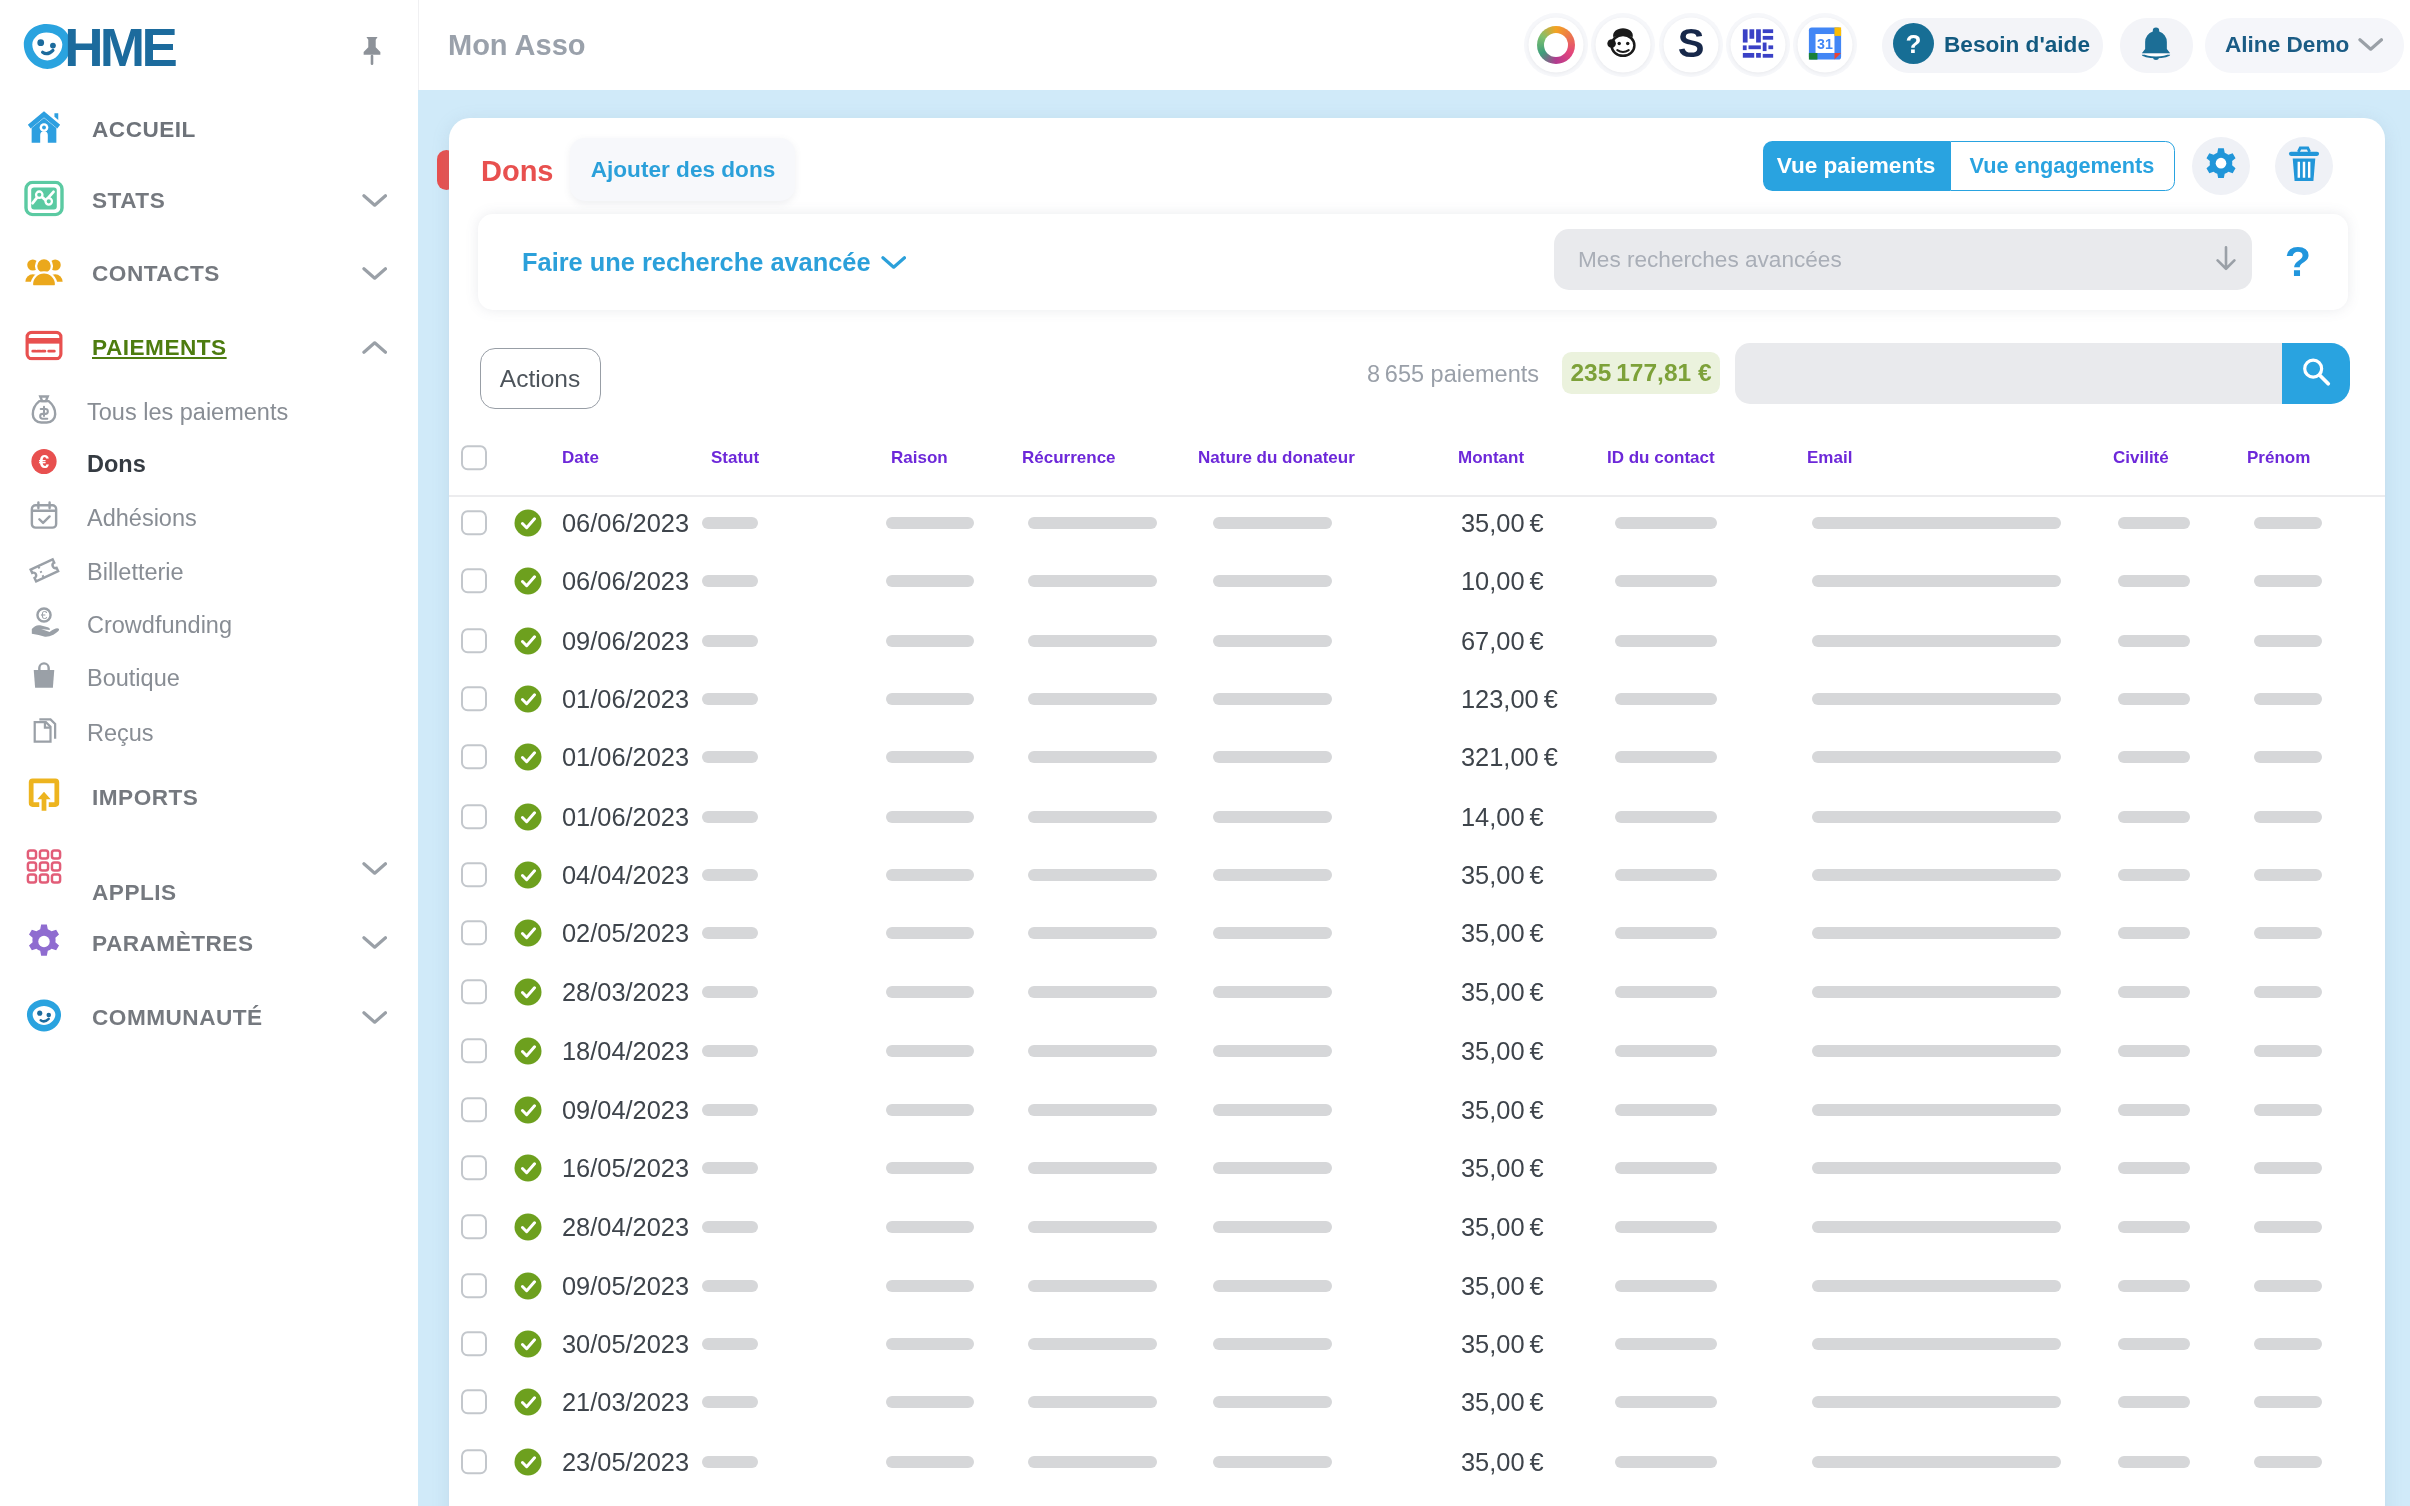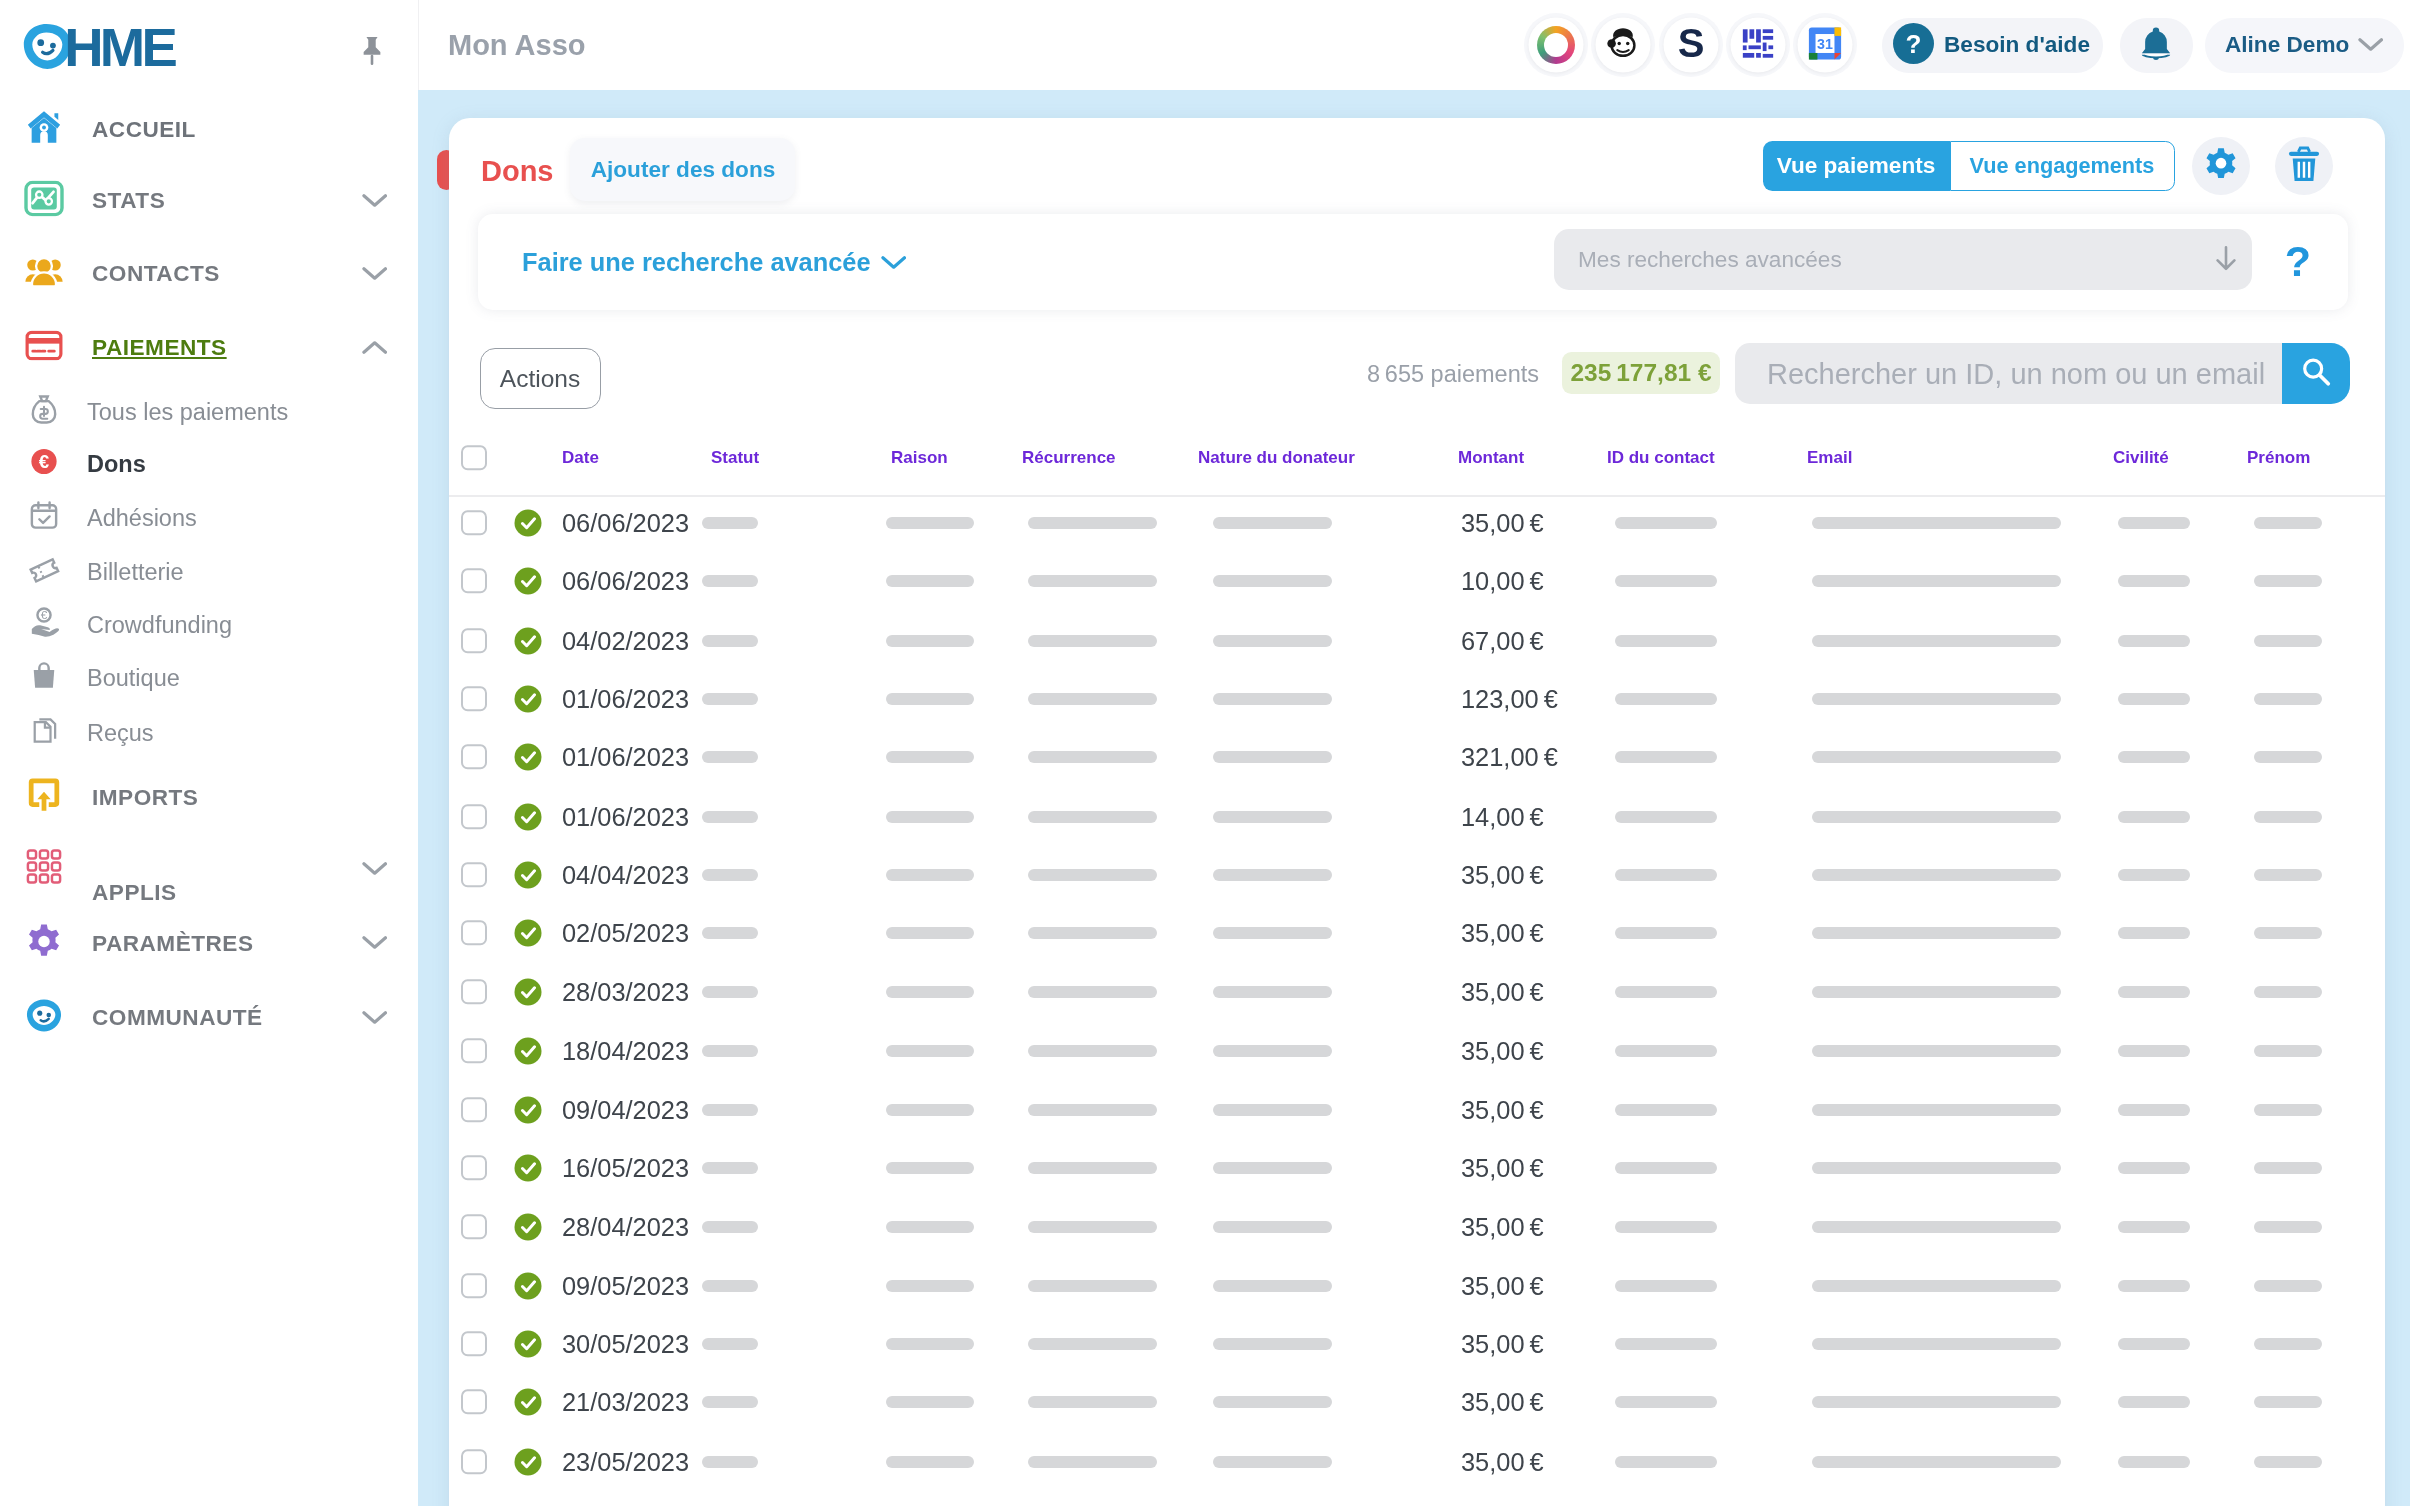--- a/index.html
+++ b/index.html
@@ -273,21 +273,20 @@
 <div class="abs" style="left:1777px;top:142px;transform:translate(-50%,-50%);"><svg width="24.5" height="28" viewBox="0 0 26 30">
  <path d="M13 3 v22 M4 17 l9 9 l9 -9" stroke="#9aa0a7" stroke-width="2.8" fill="none" stroke-linecap="round" stroke-linejoin="round"></path>
 </svg></div>
 <div class="abs" style="left:1849px;top:143px;transform:translate(-50%,-50%);font-size:43px;font-weight:bold;color:#2196dd;">?</div>
 <div class="abs" style="left:31px;top:230px;width:121px;height:61px;border-radius:15px;border:1.9px solid #989ea6;background:#fff;"></div>
 <div class="abs" style="left:91px;top:261px;transform:translate(-50%,-50%);font-size:24.5px;color:#4d545b;">Actions</div>
 <div class="abs" style="left:1090px;top:256px;transform:translate(-100%,-50%);font-size:23.5px;color:#9aa0a9;white-space:nowrap;">8 655 paiements</div>
 <div class="abs" style="left:1113px;top:234px;width:158px;height:42px;border-radius:9.4px;background:#ebf2dd;"></div>
 <div class="abs" style="left:1192px;top:255px;transform:translate(-50%,-50%);font-size:24.5px;font-weight:bold;color:#7da139;white-space:nowrap;">235 177,81 €</div>
 <div class="abs" style="left:1286px;top:225px;width:547px;height:61px;border-radius:15px 0 0 15px;background:#e9eaed;"></div>
-<div class="abs" style="left:1318px;top:256px;transform:translateY(-50%);font-size:29px;color:#a9aeb7;white-space:nowrap;">Rechercher un ID, un nom ou un email</div>
 <div class="abs" style="left:1833px;top:225px;width:68px;height:61px;border-radius:0 19px 19px 0;background:#29a3e0;"></div>
 <div class="abs" style="left:1867px;top:255px;transform:translate(-50%,-50%);"><svg width="32" height="32" viewBox="0 0 34 34">
  <circle cx="14" cy="14" r="9" fill="none" stroke="#fff" stroke-width="3.4"></circle>
  <path d="M21 21 L30 30" stroke="#fff" stroke-width="4" stroke-linecap="round"></path>
 </svg></div>
 <div class="cbox" style="left:12.2px;top:340px;"></div>
 <div class="hcol" style="left:113px;top:340px;">Date</div>
 <div class="hcol" style="left:262px;top:340px;text-align:center;">Statut</div>
 <div class="hcol" style="left:442px;top:340px;">Raison</div>
 <div class="hcol" style="left:573px;top:340px;">Récurrence</div>
@@ -329,21 +328,21 @@
 <div class="hbar" style="left:1363px;top:463px;width:249px;"></div>
 <div class="hbar" style="left:1669px;top:463px;width:72px;"></div>
 <div class="hbar" style="left:1805px;top:463px;width:68px;"></div>
 <div class="dtxt" style="left:1012px;top:463px;">10,00 €</div>
 <div class="cbox" style="left:12.2px;top:523px;"></div>
 <div class="gcheck" style="left:79px;top:523px;">
         <svg width="16" height="13" viewBox="0 0 17 14">
           <path d="M2 7 l4.5 4.5 L15 2" stroke="#fff" stroke-width="3.2" fill="none" stroke-linecap="round" stroke-linejoin="round"></path>
         </svg>
       </div>
-<div class="dtxt" style="left:113px;top:523px;">04/02/2023</div>
+<div class="dtxt" style="left:113px;top:523px;">09/06/2023</div>
 <div class="hbar" style="left:253px;top:523px;width:56px;"></div>
 <div class="hbar" style="left:437px;top:523px;width:88px;"></div>
 <div class="hbar" style="left:579px;top:523px;width:129px;"></div>
 <div class="hbar" style="left:764px;top:523px;width:119px;"></div>
 <div class="hbar" style="left:1166px;top:523px;width:102px;"></div>
 <div class="hbar" style="left:1363px;top:523px;width:249px;"></div>
 <div class="hbar" style="left:1669px;top:523px;width:72px;"></div>
 <div class="hbar" style="left:1805px;top:523px;width:68px;"></div>
 <div class="dtxt" style="left:1012px;top:523px;">67,00 €</div>
 <div class="cbox" style="left:12.2px;top:581px;"></div>

